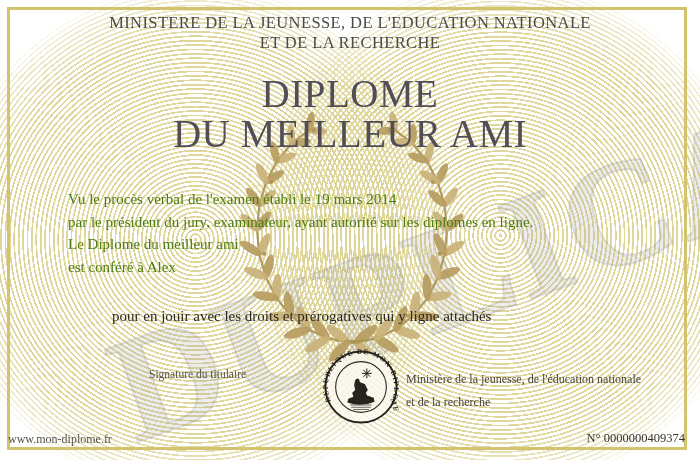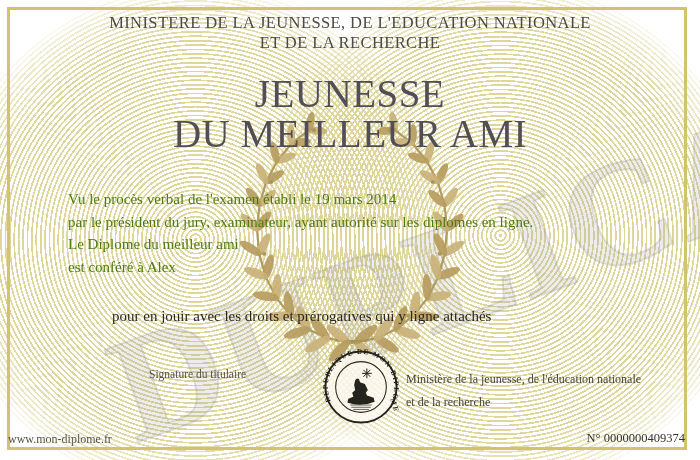--- a/index.html
+++ b/index.html
@@ -146,21 +146,21 @@
     </svg>
 
   <div class="frame"></div>
 
   <div class="header">
     <div>MINISTERE DE LA JEUNESSE, DE L'EDUCATION NATIONALE</div>
     <div>ET DE LA RECHERCHE</div>
   </div>
 
   <div class="title">
-    <div>JEUNESSE</div>
+    <div>DIPLOME</div>
     <div>DU MEILLEUR AMI</div>
   </div>
 
   <div class="body-text">
     <div>Vu le procès verbal de l'examen établi le 19 mars 2014</div>
     <div>par le président du jury, examinateur, ayant autorité sur les diplomes en ligne.</div>
     <div>Le Diplome du meilleur ami</div>
     <div>est conféré à Alex</div>
   </div>
 

